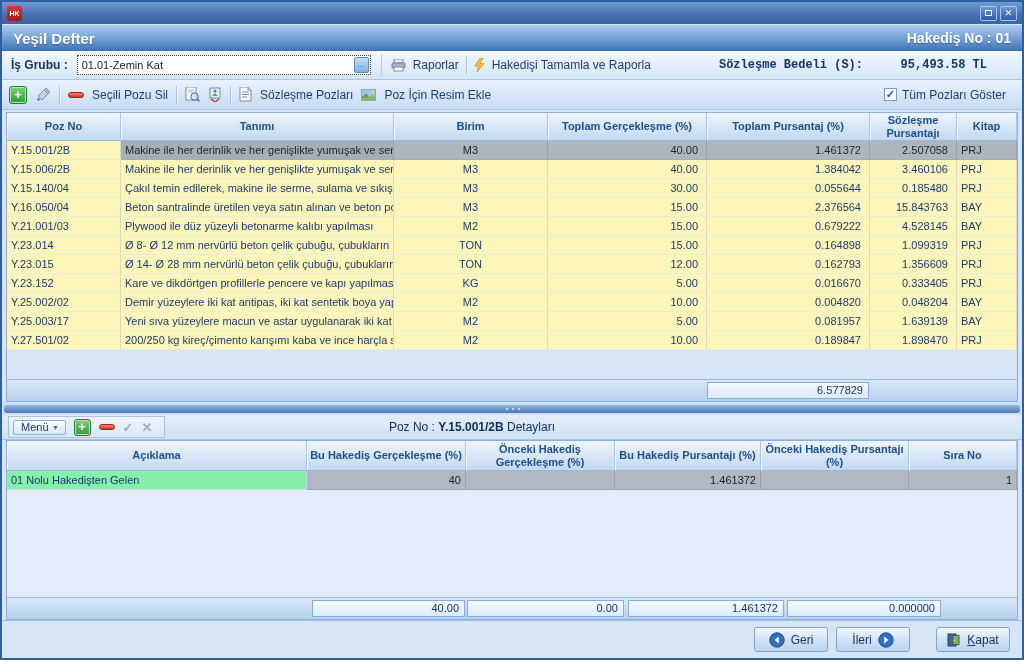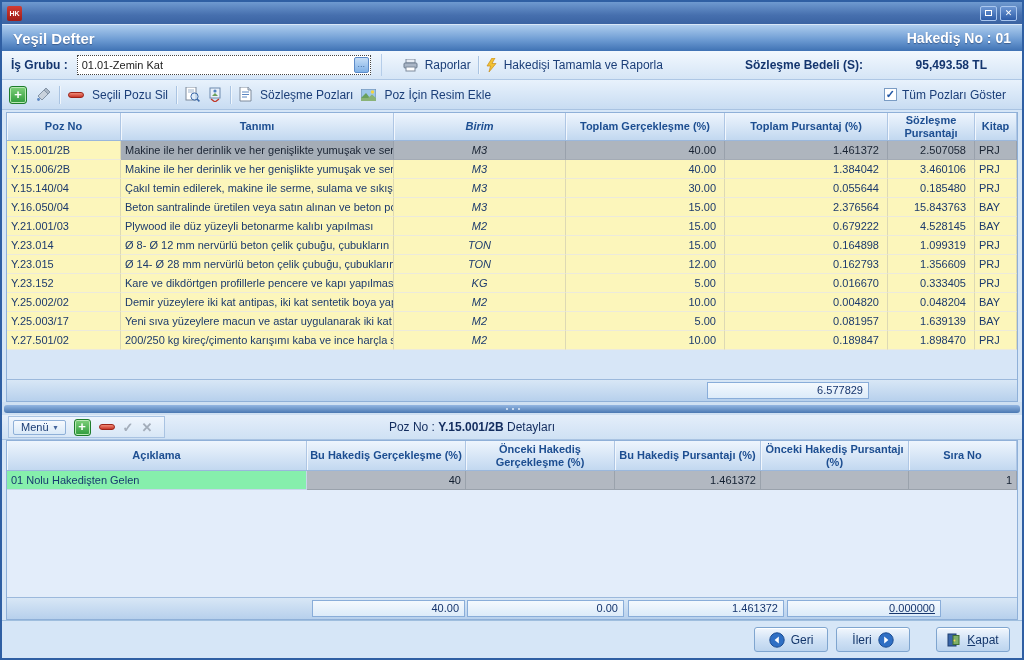--- a/index.html
+++ b/index.html
@@ -30,24 +30,24 @@
   
   .row-isgrubu{ height:29px; flex:0 0 29px; background:linear-gradient(#f2f8fe,#d5e5f6);
     border-bottom:1px solid #aec7e5; display:flex; align-items:center; padding:0 9px; font-size:12px; color:#14356e; }
   .lbl-b{ font-weight:bold; }
   .combo{ margin-left:9px; width:294px; height:20px; background:#fff; border:1px dotted #444;
     display:flex; align-items:center; padding-left:4px; font-size:11px; color:#222; }
   .combo-value{ flex:1; }
   .combo-btn{ width:15px; height:16px; margin:1px; background:linear-gradient(#c6def7,#7fb0e6);
     border:1px solid #5d8cc9; border-radius:2px; color:#17417f; font-size:8px; line-height:8px;
     display:flex; align-items:center; justify-content:center; }
-  .tools-inline{ display:flex; align-items:center; gap:7px; margin-left:10px; padding-left:21px; border-left:1px solid #b5cde9; height:22px; }
+  .tools-inline{ display:flex; align-items:center; gap:7px; margin-left:10px; padding-left:9px; border-left:1px solid #b5cde9; height:22px; }
   .vsep{ width:1px; height:18px; background:#aac4e2; box-shadow:1px 0 0 #f0f6fc; }
   .tool-lbl{ color:#1b3e78; font-size:12px; }
-  .money-zone{ margin-left:auto; display:flex; align-items:center; }
+  .money-zone{ margin-left:auto; display:flex; align-items:center;font-family:Liberation Mono, monospace; }
   .money-lbl{ font-weight:bold; font-size:12px; color:#14356e; }
   .money-val{ font-weight:bold; font-size:12px; color:#14356e; width:150px; text-align:right; padding-right:26px; }
 
   
   .toolbar2{ height:30px; flex:0 0 30px; background:linear-gradient(#e8f2fc,#c8dcf2);
     border-bottom:1px solid #a9c3e2; display:flex; align-items:center; padding:0 7px; gap:8px;
     font-size:12px; color:#1b3e78; }
   .checkzone{ margin-left:auto; display:flex; align-items:center; gap:5px; padding-right:9px; }
   .checkbox{ width:13px; height:13px; background:#fff; border:1px solid #7a9cc4; color:#2257a4;
     font-size:11px; line-height:11px; font-weight:bold; display:flex; align-items:center; justify-content:center; }
@@ -64,21 +64,21 @@
   .main-grid{ flex:0 0 290px; height:290px; }
   .g-header{ display:flex; flex:0 0 28px; height:28px; background:linear-gradient(#eef5fd,#c2d8f0);
     border-bottom:1px solid #9ab7dc; }
   .g-hcell{ border-right:1px solid #aec6e4; box-shadow:1px 0 0 #f2f7fd inset; display:flex; align-items:center;
     justify-content:center; text-align:center; font-weight:bold; font-size:11px; color:#1d4e91; line-height:1.1; padding:0 2px; }
   .g-row{ display:flex; height:19px; flex:0 0 19px; }
   .g-cell{ font-size:11px; color:#1c3a6d; overflow:hidden; white-space:nowrap; display:flex; align-items:center;
     background:#fcf6bb; border-right:1px solid #ddd9b4; border-bottom:1px solid #eceadb; padding:0 4px; }
   .a-r{ justify-content:flex-end; padding-right:8px; }
   .a-c{ justify-content:center; }
-  .mg-c0{ width:114px; } .mg-c1{ width:273px; } .mg-c2{ width:172px;font-style:italic; }
+  .mg-c0{ width:114px; } .mg-c1{ width:273px; } .mg-c2{ width:154px; }
   .mg-c3{ width:159px; } .mg-c4{ width:163px; } .mg-c5{ width:87px; } .mg-c6{ flex:1; }
   .g-row.selected .g-cell{ background:#aeb5be; color:#1a2433; border-right-color:#99a1ac; border-bottom-color:#a4abb5; }
   .g-row.selected .g-cell.mg-c0{ background:#fcf6bb; color:#1c3a6d; border-right-color:#ddd9b4; border-bottom-color:#eceadb; }
   .g-row.selected .g-cell.mg-c1{ background:#a5adb7; }
   .g-filler{ flex:1; background:#d7e6f7; }
   .g-summary{ flex:0 0 22px; height:22px; background:linear-gradient(#d8e7f6,#b7d0ec);
     border-top:1px solid #9cb9dc; position:relative; }
   .sum-box{ position:absolute; top:2px; height:17px; background:linear-gradient(#f4f9fe,#dcebf9);
     border:1px solid #89add9; font-size:11px; color:#16356d; text-align:right; padding:1px 5px 0 0; }
   .sum-main{ left:700px; width:162px; }
@@ -106,21 +106,21 @@
   .detail-grid{ flex:1; background:#e3edfa; margin-top:0; }
   .detail-grid .g-header{ flex:0 0 30px; height:30px; }
   .dg-c0{ width:300px; } .dg-c1{ width:159px; } .dg-c2{ width:149px; }
   .dg-c3{ width:146px; } .dg-c4{ width:148px; } .dg-c5{ flex:1; }
   .dg-cell{ font-size:11px; overflow:hidden; white-space:nowrap; display:flex; align-items:center;
     background:#86efac; color:#173a70; border-right:1px solid #c8d6ea; border-bottom:1px solid #c8d6ea; padding:0 4px; }
   .dg-row{ display:flex; height:19px; flex:0 0 19px; }
   .dg-row.selected .dg-cell:not(.dg-c0){ background:#b2b8c1; color:#131f30; border-right-color:#9aa2ac; border-bottom-color:#9aa2ac; }
   .dg-filler{ flex:1; background:#e3edfa; }
   .sum-d0{ left:305px; width:153px; } .sum-d1{ left:460px; width:157px; }
-  .sum-d2{ left:621px; width:156px; } .sum-d3{ left:780px; width:154px;text-decoration:underline; }
+  .sum-d2{ left:621px; width:156px; } .sum-d3{ left:780px; width:154px; }
 
   
   .bottombar{ height:38px; flex:0 0 38px; background:#d6e6f7; border-top:1px solid #9fbede;
     display:flex; align-items:center; justify-content:flex-end; padding-right:12px; }
   .nav-btn{ height:25px; min-width:74px; border:1px solid #7fa5cf; border-radius:3px;
     background:linear-gradient(#f2f7fd,#cfe1f5 55%,#bcd4ee); box-shadow:inset 0 1px 0 #fff;
     display:inline-flex; align-items:center; justify-content:center; gap:6px; font-size:12px; color:#14366b; }
   .btn-gap-sm{ margin-right:8px; } .btn-gap-lg{ margin-right:26px; }
   .u{ text-decoration:underline; }
   svg{ display:block; }

